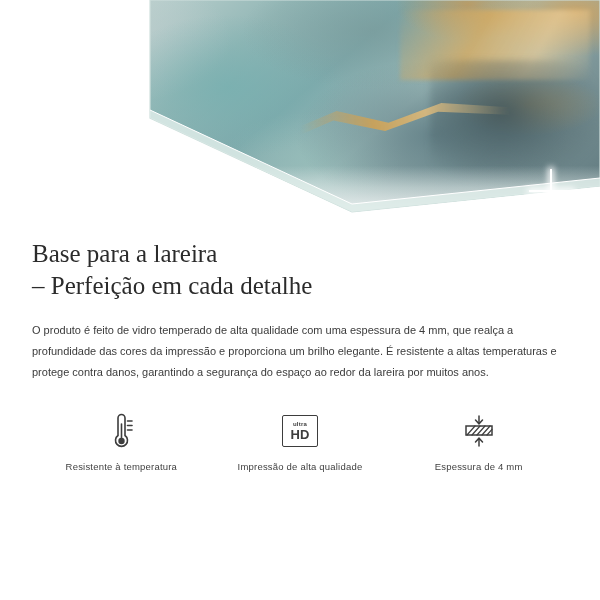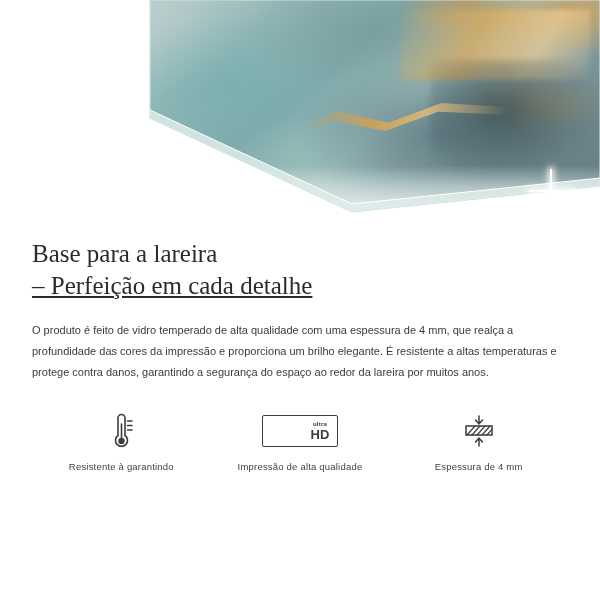--- a/index.html
+++ b/index.html
@@ -126,21 +126,20 @@
   .title {
     font-family: "Liberation Serif", serif;
     font-size: 25px;
     line-height: 32px;
     color: #2b2b2b;
     margin: 20px 0 0 0;
     font-weight: 400;
   }
   .title .line2 {
     display: block;
-    text-decoration: underline;
   }
   .paragraph {
     margin: 18px 0 0 0;
     font-size: 11px;
     line-height: 21px;
     color: #3b3b3b;
     max-width: 540px;
   }
 
   
@@ -173,21 +172,20 @@
   .hd-box {
     width: 34px;
     height: 30px;
     border: 1.6px solid #3d3d3d;
     border-radius: 2px;
     display: flex;
     flex-direction: column;
     align-items: center;
     justify-content: center;
     line-height: 1;
-    padding-left: 40px;
   }
   .hd-box .ultra {
     font-size: 6px;
     font-weight: bold;
     letter-spacing: 0.2px;
   }
   .hd-box .hd {
     font-size: 13px;
     font-weight: bold;
     margin-top: 1px;
@@ -226,21 +224,21 @@
         <div class="feature-icon">
           <svg width="32" height="38" viewBox="0 0 32 38" fill="none" stroke="#3d3d3d" stroke-width="1.6" stroke-linecap="round">
             <path d="M13 6a3.5 3.5 0 0 1 7 0v17.5a6 6 0 1 1-7 0z"></path>
             <line x1="16.5" y1="12" x2="16.5" y2="26"></line>
             <circle cx="16.5" cy="29" r="3.2" fill="#3d3d3d" stroke="none"></circle>
             <line x1="22.5" y1="9" x2="27" y2="9"></line>
             <line x1="22.5" y1="13.5" x2="27" y2="13.5"></line>
             <line x1="22.5" y1="18" x2="27" y2="18"></line>
           </svg>
         </div>
-        <div class="feature-label">Resistente à garantindo</div>
+        <div class="feature-label">Resistente à temperatura</div>
       </div>
 
       <div class="feature">
         <div class="feature-icon">
           <div class="hd-box">
             <span class="ultra">ultra</span>
             <span class="hd">HD</span>
           </div>
         </div>
         <div class="feature-label">Impressão de alta qualidade</div>

